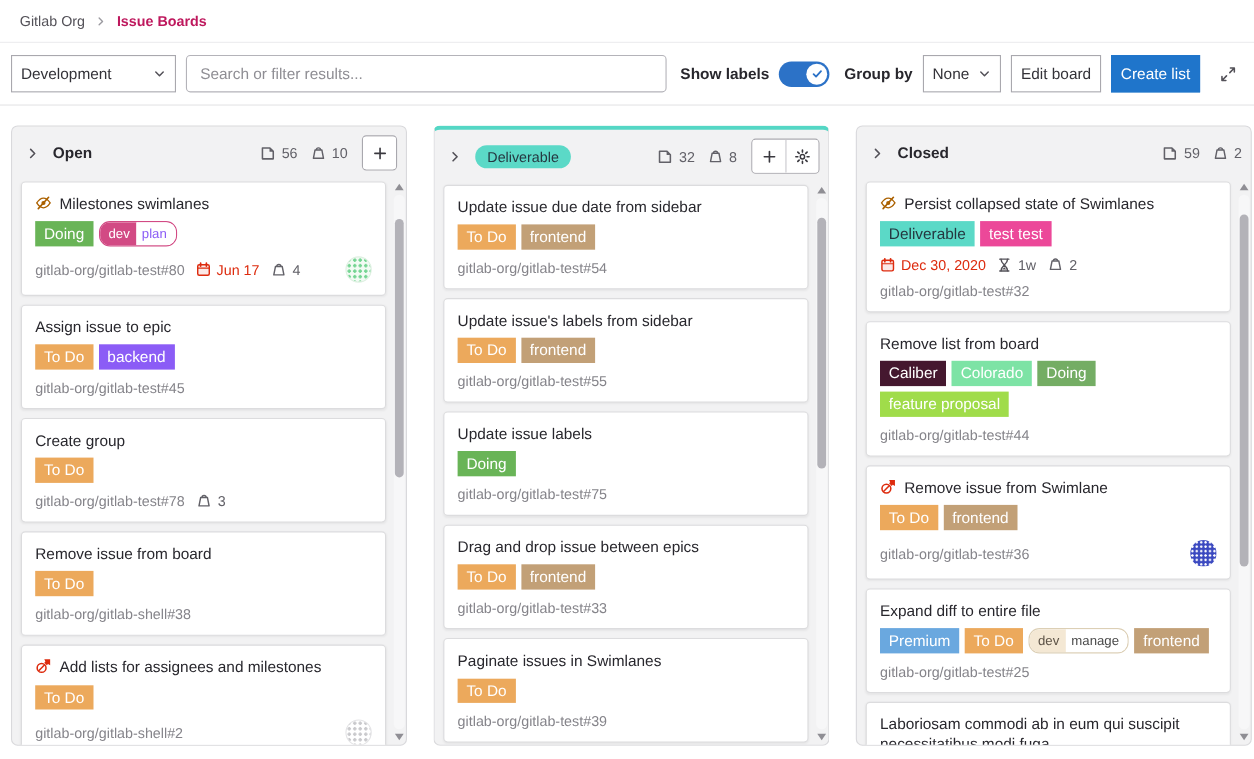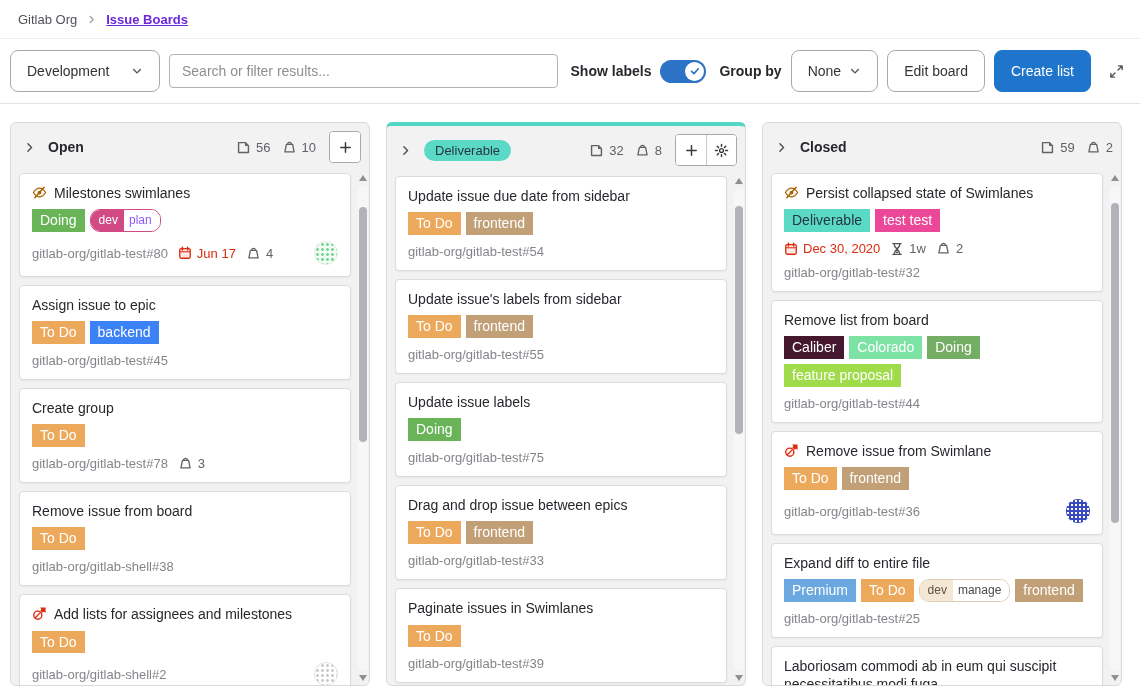--- a/index.html
+++ b/index.html
@@ -7,34 +7,34 @@
   body {
     width:1140px; height:690px; overflow:hidden;
     background:#fff; color:#333238;
     font-family:"Liberation Sans", sans-serif;
     font-size:14px;
   }
   
   .breadcrumb { display:flex; align-items:center; gap:9px; padding:12px 18px 11px; font-size:13px; color:#535158; border-bottom:1px solid #ececee; }
   .crumb-link { color:#535158; cursor:pointer; }
   .crumb-sep { color:#89888d; display:inline-flex; }
-  .crumb-current { font-weight:bold; color:#6d28d9;text-decoration:underline; }
+  .crumb-current { font-weight:bold; color:#be185d; }
   
   .toolbar { display:flex; align-items:center; gap:9px; padding:11px 10px; border-bottom:1px solid #e4e4e6; background:#fff; }
-  .select-btn, .btn { display:inline-flex; align-items:center; justify-content:center; gap:8px; height:42px; background:#fff; border:1px solid #a9a8ae; border-radius:8px; font-size:14px; color:#333238; cursor:pointer; font-family:inherit; padding:0 16px; }
+  .select-btn, .btn { display:inline-flex; align-items:center; justify-content:center; gap:8px; height:34px; background:#fff; border:1px solid #a9a8ae; border-radius:0; font-size:14px; color:#333238; cursor:pointer; font-family:inherit; padding:0 8px; }
   .select-btn { width:150px; justify-content:space-between; }
   .search-input { flex:1; height:34px; border:1px solid #b4b3b9; border-radius:4px; padding:0 12px; font-size:14px; font-family:inherit; color:#333238; outline:none; }
   .search-input::placeholder { color:#8f8e94; }
   .bold-lbl { font-weight:bold; color:#28272d; white-space:nowrap; margin-left:4px; }
   .toggle { position:relative; width:46px; height:23px; border-radius:12px; background:#2c72c7; cursor:pointer; flex:0 0 auto; }
   .toggle .knob { position:absolute; top:2px; right:2px; width:19px; height:19px; border-radius:50%; background:#fff; display:flex; align-items:center; justify-content:center; }
   .btn.primary { background:#1f75cb; border-color:#1f75cb; color:#fff; }
   .max-btn { display:inline-flex; align-items:center; justify-content:center; width:28px; height:28px; color:#535158; cursor:pointer; margin-left:2px; }
   
-  .board { display:flex; gap:16px; padding:18px 10px 0; align-items:flex-start; }
+  .board { display:flex; gap:24px; padding:18px 10px 0; align-items:flex-start; }
   .column { width:360px; min-width:360px; height:564px; background:#f2f2f3; border:1px solid #d9d9dc; border-radius:6px; display:flex; flex-direction:column; }
   .column.accent { border-top-width:4px; border-top-style:solid; }
   .col-header { display:flex; align-items:center; height:48px; padding:0 8px 0 12px; gap:9px; flex:0 0 auto; }
   .col-chev { display:inline-flex; color:#535158; cursor:pointer; width:16px; }
   .col-title { font-weight:bold; font-size:14px; color:#28272d; }
   .col-title-pill { font-size:13px; color:#253740; padding:3px 11px; border-radius:11px; }
   .col-counts { margin-left:auto; display:flex; align-items:center; gap:5px; font-size:13px; color:#626168; }
   .col-counts .cicon { display:inline-flex; color:#626168; }
   .count-num { margin-right:6px; }
   .hdr-btn-group { display:flex; border:1px solid #a9a8ae; border-radius:4px; background:#fff; overflow:hidden; margin-left:4px; }
@@ -191,21 +191,21 @@
                 </span>4</span>
               <span class="avatar avatar-green"></span>
             </div>
           </div>
           <div class="card">
             <div class="card-title">
               <span>Assign issue to epic</span>
             </div>
             <div class="labels">
               <span class="label" style="background:#eca95c;color:#ffffff">To Do</span>
-              <span class="label" style="background:#3b82f6;color:#ffffff">backend</span>
+              <span class="label" style="background:#8b5cf6;color:#ffffff">backend</span>
             </div>
             <div class="cfooter">
               <span class="path">gitlab-org/gitlab-test#45</span>
             </div>
           </div>
           <div class="card">
             <div class="card-title">
               <span>Create group</span>
             </div>
             <div class="labels">

